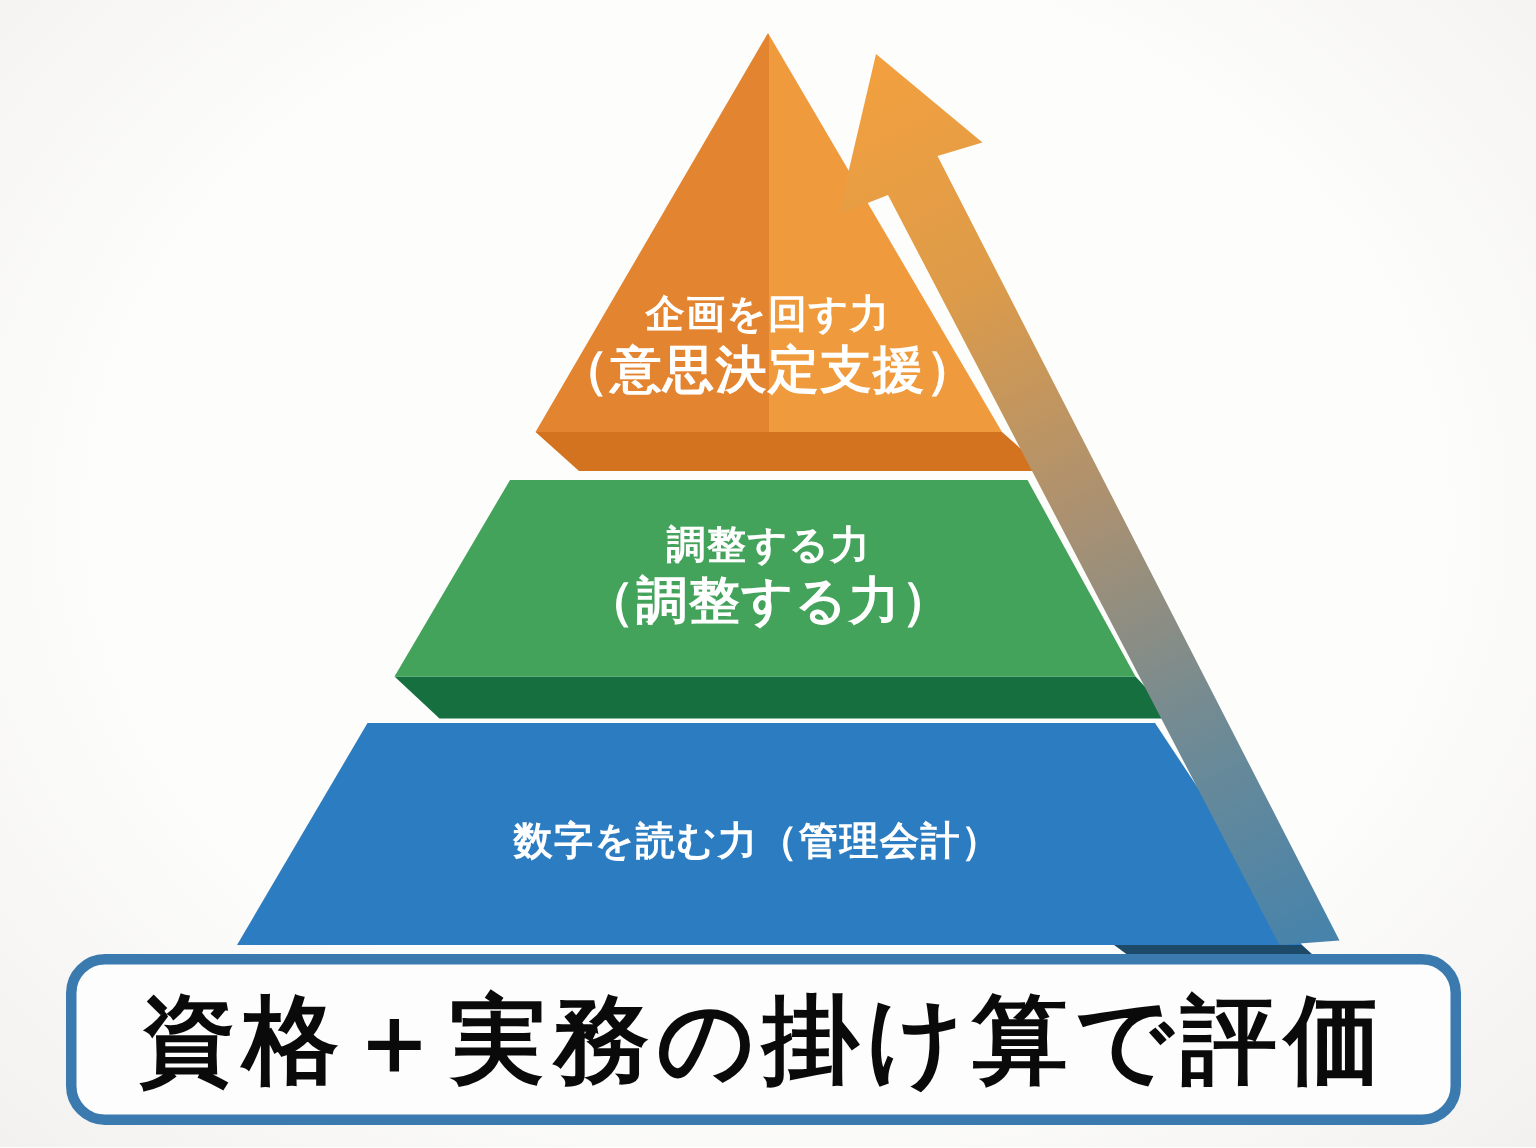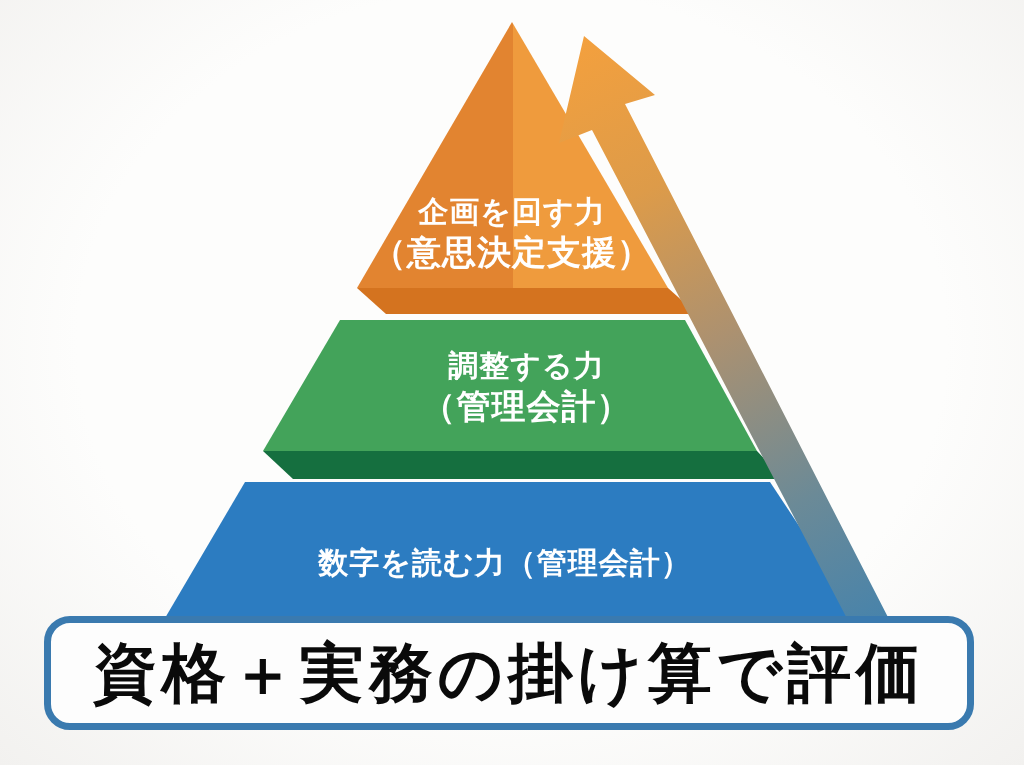--- a/index.html
+++ b/index.html
@@ -9,27 +9,27 @@
   }
   .stage{
     position:relative;width:1024px;height:765px;
     background:radial-gradient(ellipse at 50% 45%, #FDFDFC 60%, #F2F1EF 100%);
   }
   svg.art{position:absolute;left:0;top:0;}
   .tier-label{
     position:absolute;text-align:center;color:#FFFFFF;font-weight:bold;
     line-height:1.28;letter-spacing:1px;
   }
-  .tier-label .main-line{display:block;font-size:30px;}
+  .tier-label .main-line{display:block;font-size:26px;}
   .tier-label .sub-line{display:block;font-size:34px;}
   .label-top{left:352px;top:193px;width:320px;}
-  .label-middle{left:344px;top:347px;width:365px;}
+  .label-middle{left:330px;top:347px;width:365px;}
   .label-bottom{left:205px;top:533px;width:600px;font-size:35px;margin-top:11px;}
   .banner{
-    position:absolute;left:44px;top:616px;width:916px;height:100px;
+    position:absolute;left:44px;top:636px;width:916px;height:100px;
     background:#FDFDFD;border:7px solid #3A7AAF;border-radius:26px;
     display:flex;align-items:center;justify-content:center;
   }
   .banner-text{
     font-size:64px;font-weight:900;color:#0A0A0A;letter-spacing:5px;
     white-space:nowrap;
   }
 </style>
 </head>
 <body>
@@ -68,21 +68,21 @@
     <polygon points="584,36 655,95 625,104 893,627 853,630 592,130 559,143" fill="url(#arrowGrad)"></polygon>
   </svg>
 
   <div class="tier-label label-top">
     <span class="main-line">企画を回す力</span>
     <span class="sub-line">（意思決定支援）</span>
   </div>
 
   <div class="tier-label label-middle">
     <span class="main-line">調整する力</span>
-    <span class="sub-line">（管理会計）</span>
+    <span class="sub-line">（調整する力）</span>
   </div>
 
   <div class="tier-label label-bottom">
     <span class="main-line">数字を読む力（管理会計）</span>
   </div>
 
   <div class="banner">
     <span class="banner-text">資格＋実務の掛け算で評価</span>
   </div>
 

